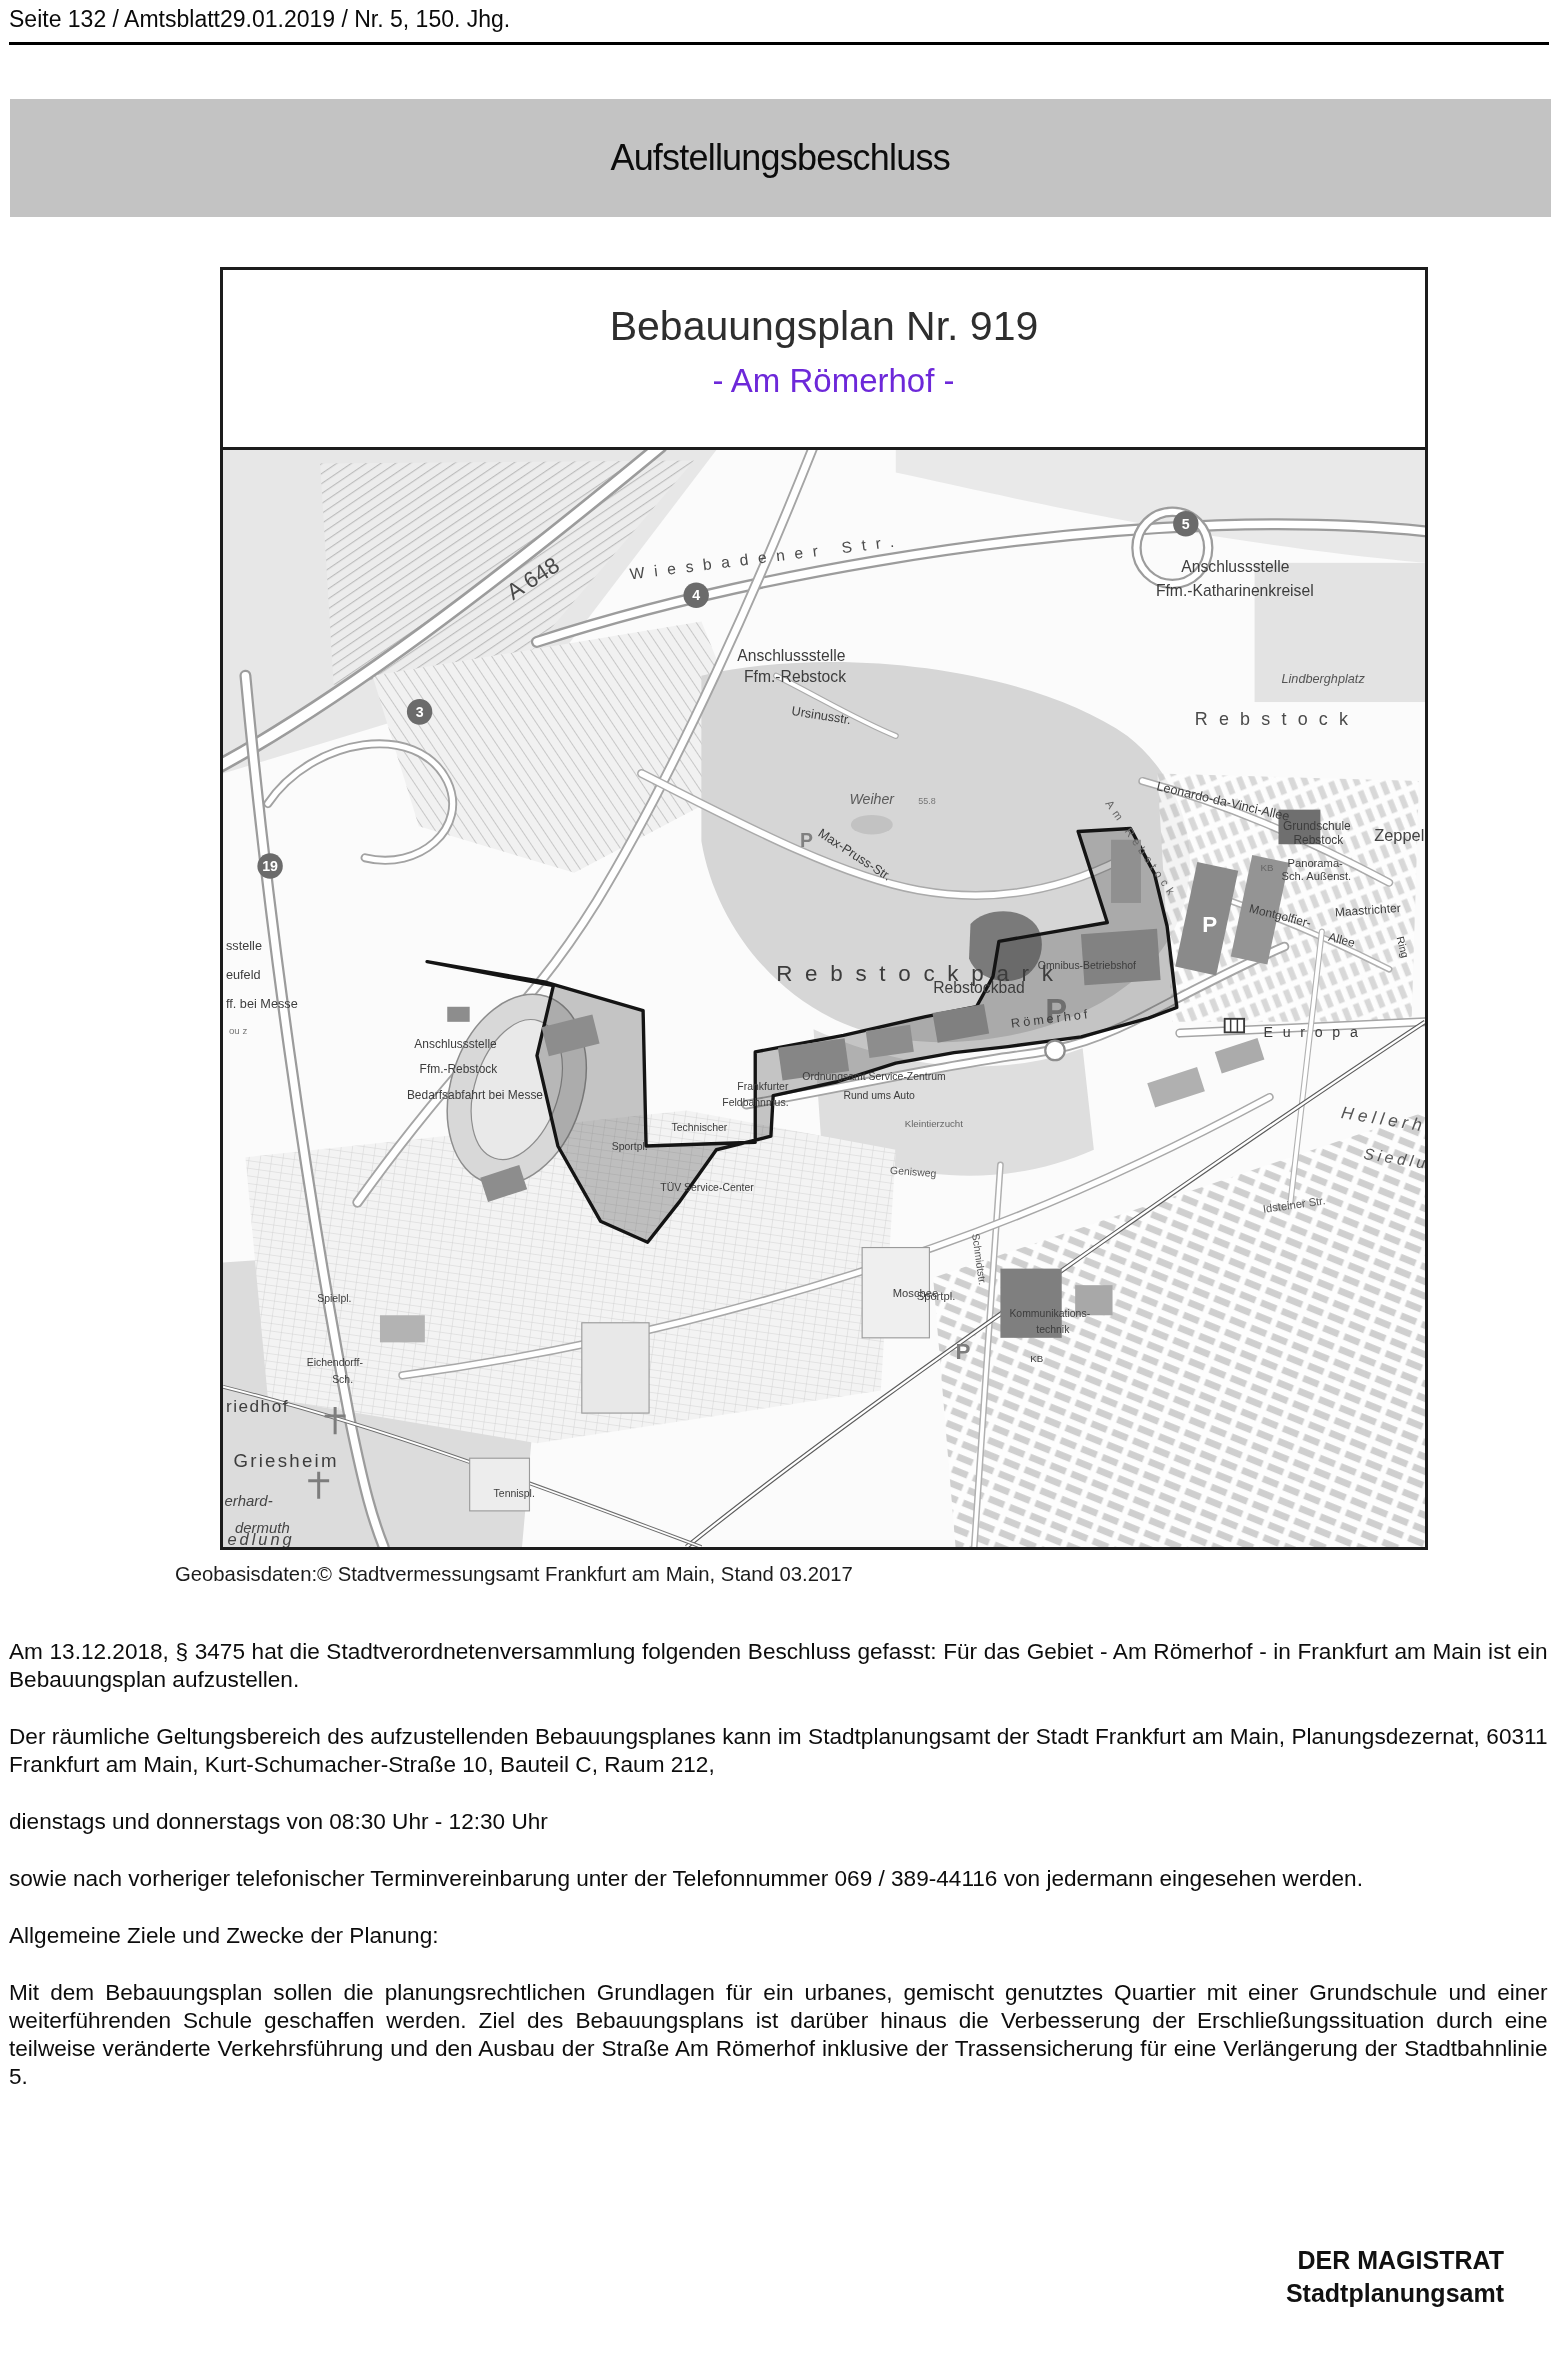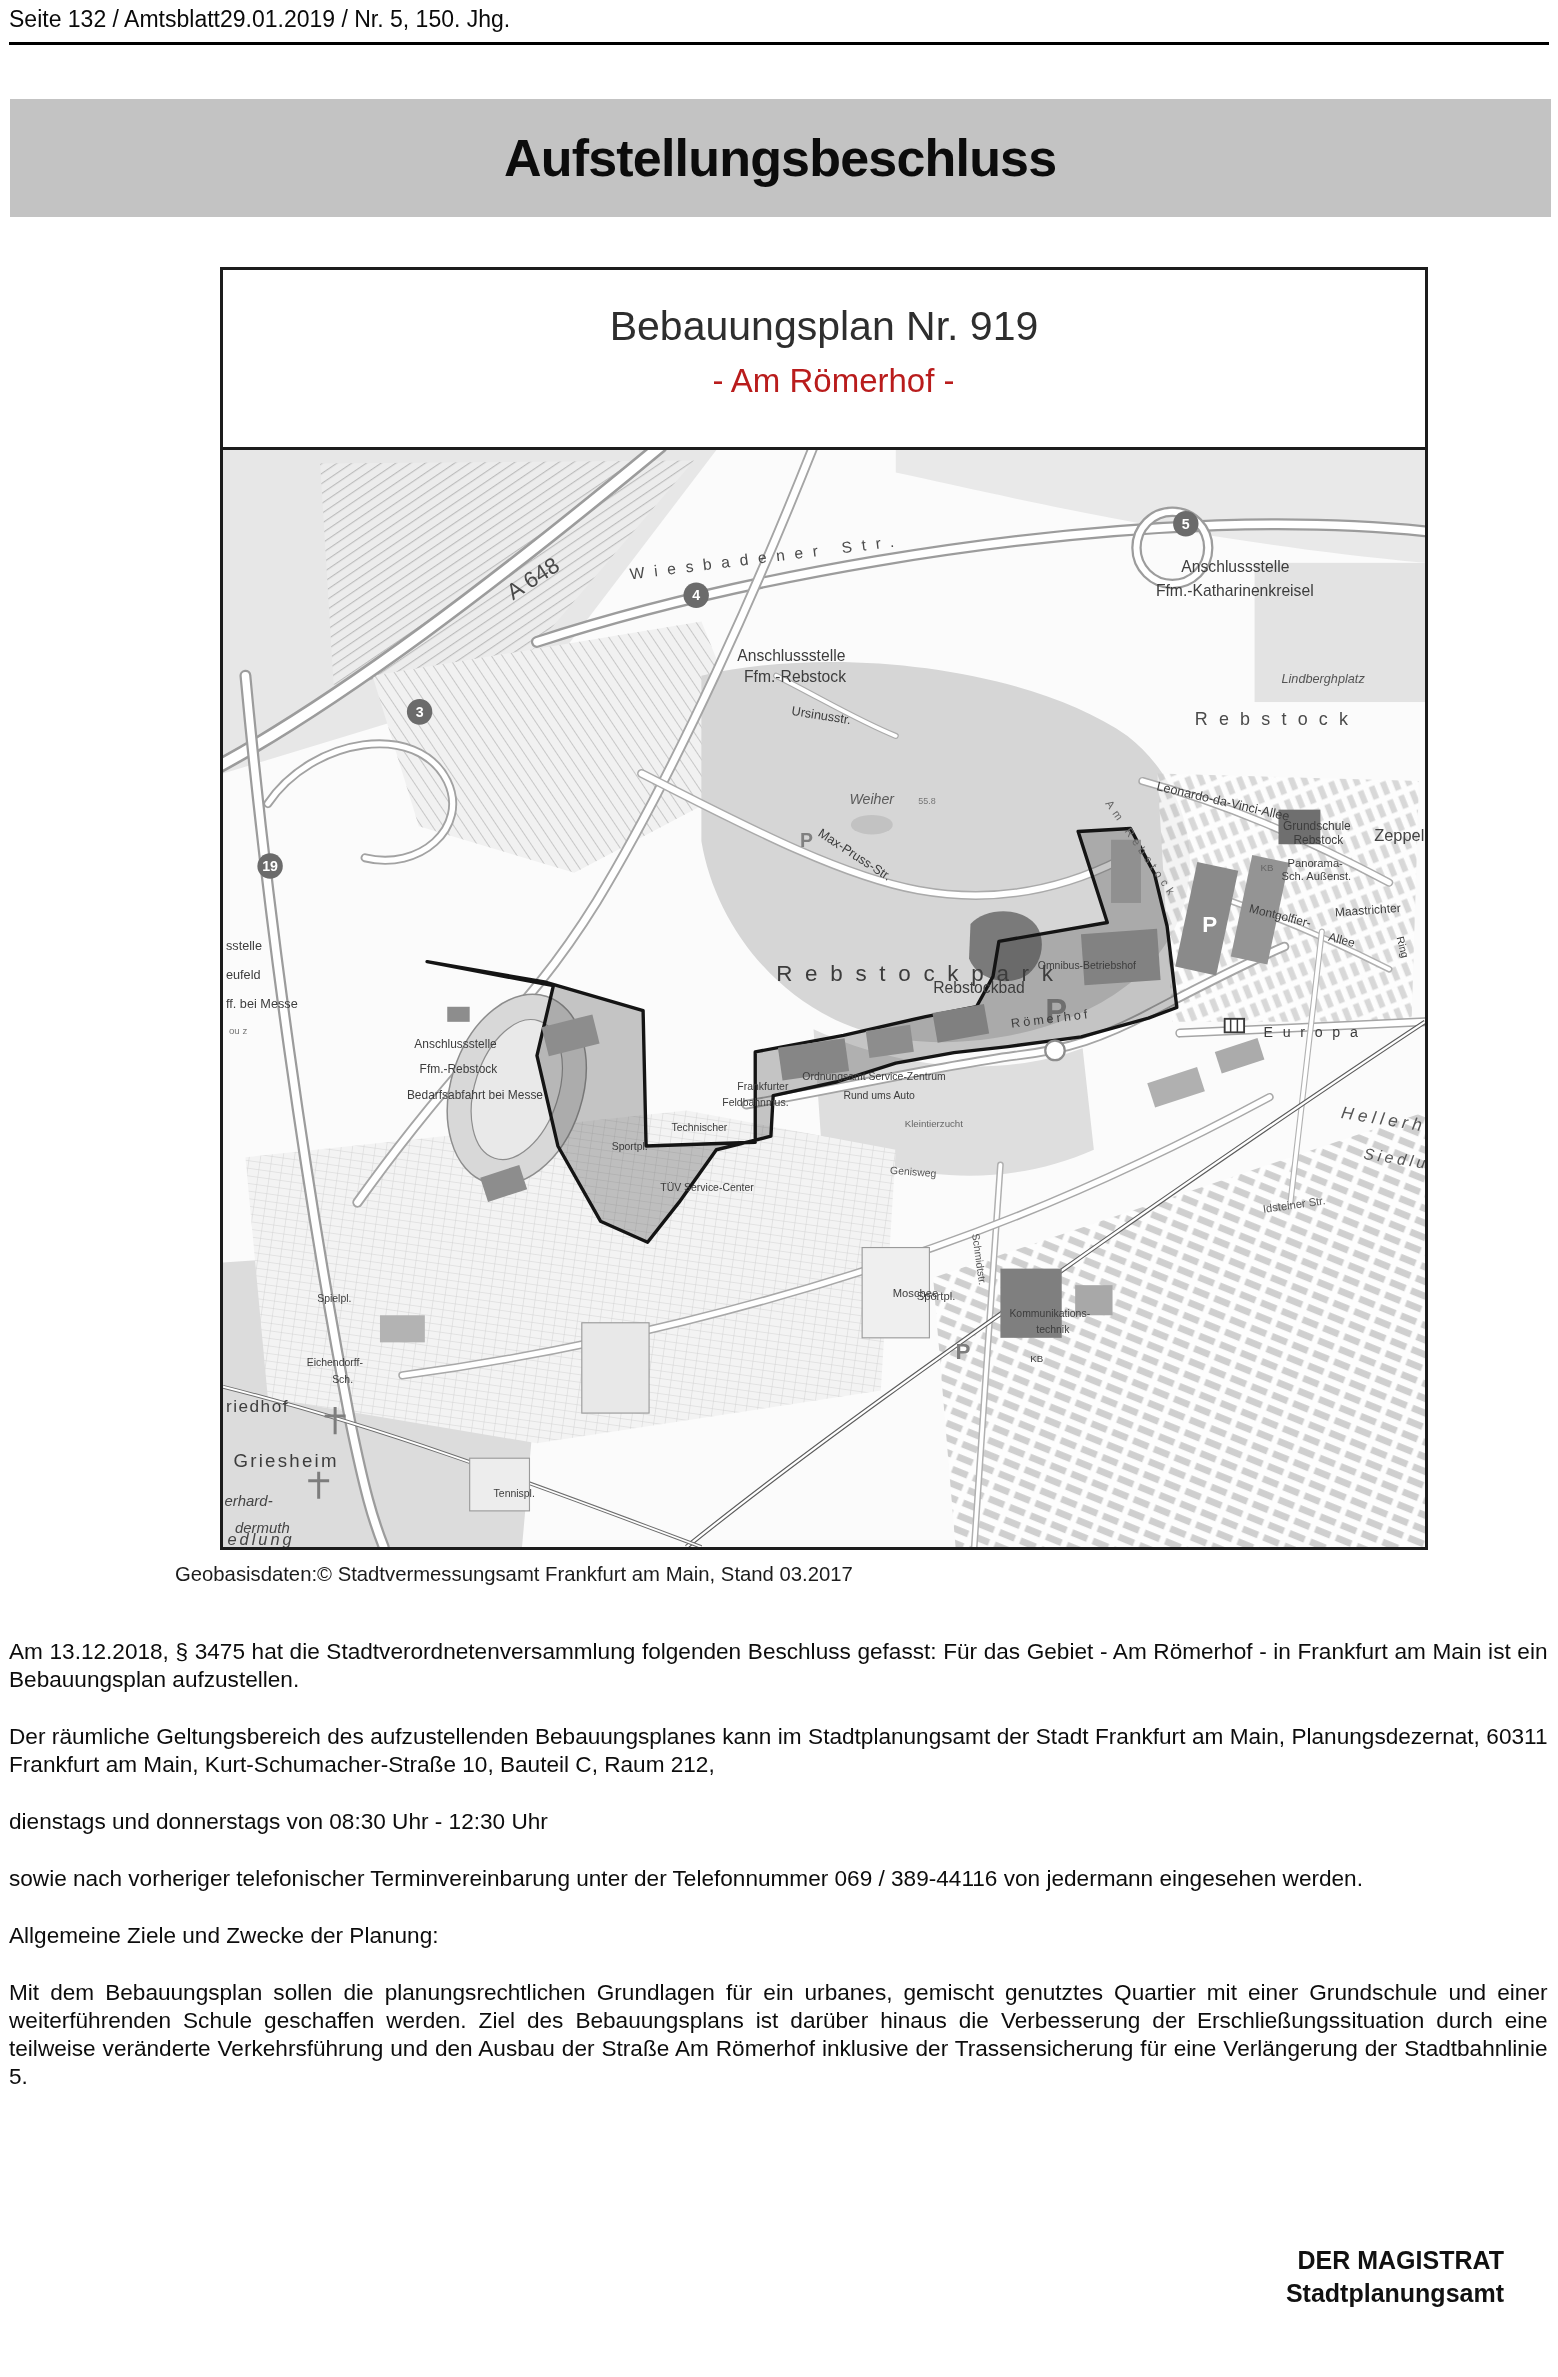--- a/index.html
+++ b/index.html
@@ -5,27 +5,27 @@
   html,body{margin:0;padding:0;background:#ffffff;}
   .page{position:relative;width:1558px;height:2377px;background:#fff;
         font-family:"Liberation Sans",sans-serif;color:#111;overflow:hidden;}
   
   .hdr{position:absolute;top:6px;left:9px;right:9px;display:flex;
        justify-content:flex-start;font-size:23px;color:#0a0a0a;}
   .hdr-rule{position:absolute;top:42px;left:9px;right:9px;height:3px;background:#000;}
   
   .banner{position:absolute;top:99px;left:9.8px;right:7.5px;height:118px;background:#c3c3c3;
           display:flex;align-items:center;justify-content:center;}
-  .banner h1{margin:0;font-size:52px;font-weight:bold;letter-spacing:-0.8px;color:#0c0c0c;}
+  .banner h1{margin:0;font-size:36px;font-weight:normal;letter-spacing:-0.8px;color:#0c0c0c;}
   
   .figure{position:absolute;top:267px;left:175px;width:1208px;margin-left:45px;}
   .map-title{box-sizing:border-box;border:3.8px solid #1c1c1c;background:#fff;height:183px;
              text-align:center;}
   .map-title .t1{margin:0;padding-top:33px;font-size:41px;font-weight:400;color:#2e2e2e;}
-  .map-title .t2{margin:0;padding-top:12px;font-size:33px;font-weight:400;color:#b91c1c;padding-left:19px;}
+  .map-title .t2{margin:0;padding-top:12px;font-size:33px;font-weight:400;color:#6d28d9;padding-left:19px;}
   .map-box{box-sizing:border-box;border:3.8px solid #1c1c1c;border-top:none;height:1100px;background:#fbfbfb;}
   .map-box svg{display:block;width:100%;height:100%;}
   .caption{position:absolute;top:1563px;left:175px;font-size:20.3px;color:#1c1c1c;}
   
   .bodytext{position:absolute;top:1638px;left:9px;right:10.5px;font-size:22.6px;line-height:28px;
             color:#0d0d0d;}
   .bodytext p{margin:0 0 29px 0;text-align:justify;}
   .bodytext p.noj{text-align:left;}
   .bodytext h3{margin:0 0 29px 0;font-size:22.6px;font-weight:normal;}
   .closing{position:absolute;top:2244px;right:54px;text-align:right;}

